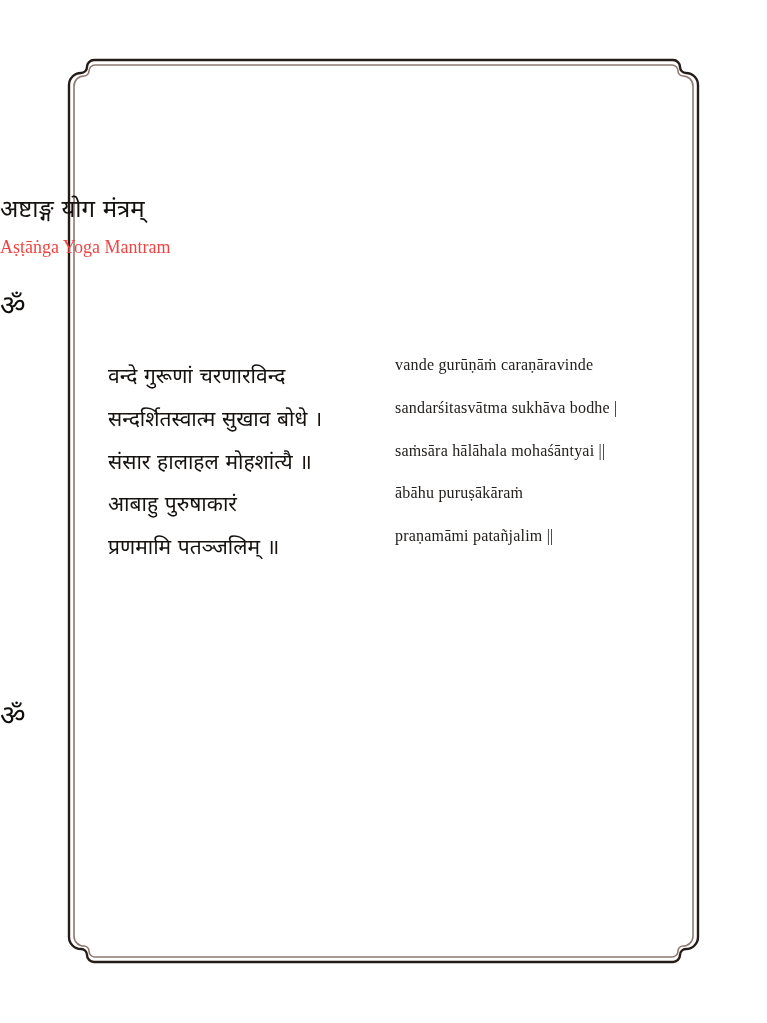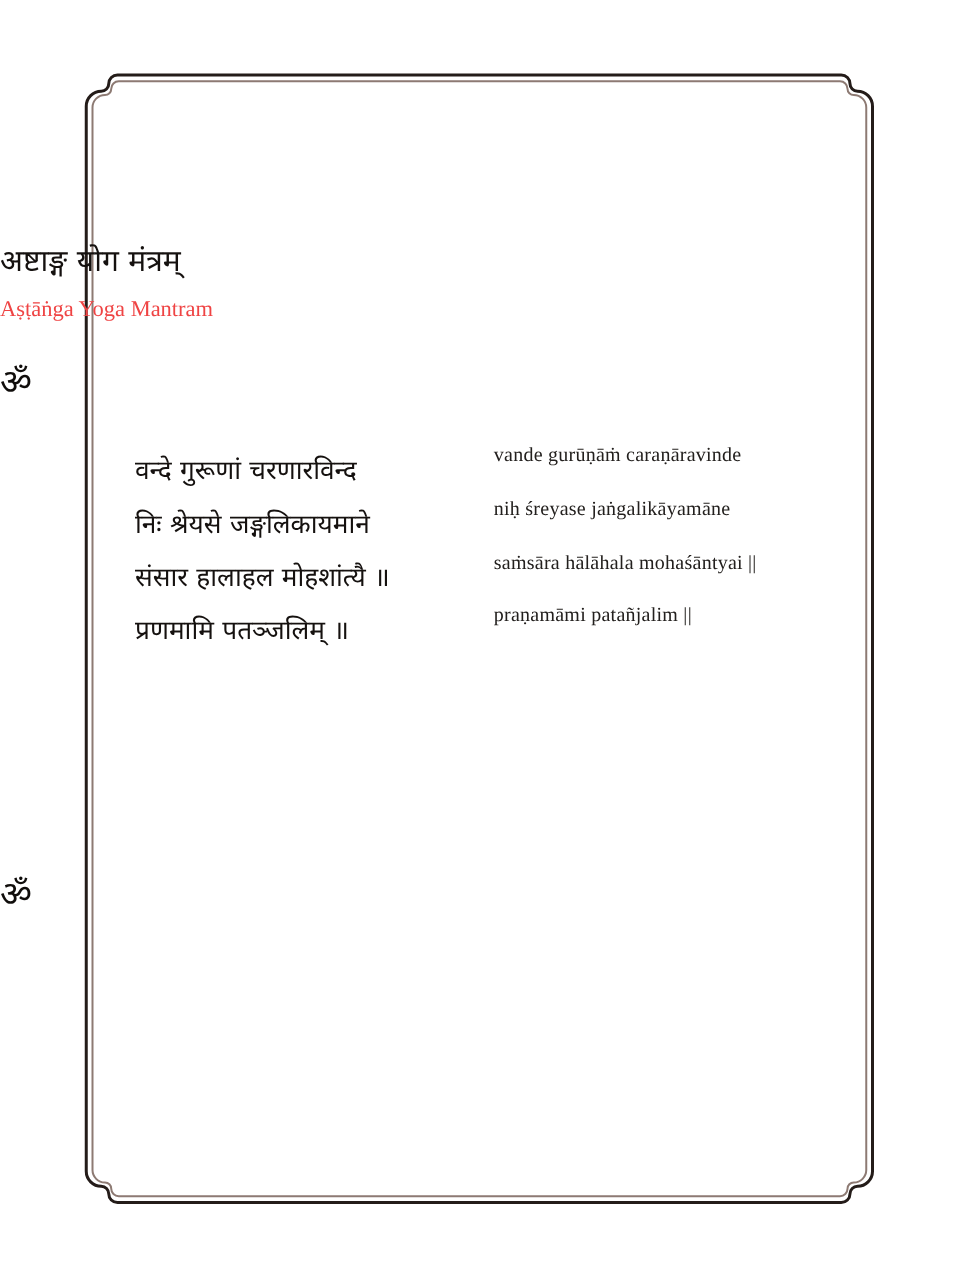--- a/index.html
+++ b/index.html
@@ -111,31 +111,35 @@
 
   <div class="centered om om-top">ॐ</div>
 
   <div class="verses">
 
     <div class="verse-row">
       <div class="verse-dev">वन्दे गुरूणां चरणारविन्द</div>
       <div class="verse-iast">vande gurūṇāṁ caraṇāravinde</div>
     </div>
 
+    <div class="verse-row">
+      <div class="verse-dev">सन्दर्शितस्वात्म सुखाव बोधे ।</div>
+      <div class="verse-iast">sandarśitasvātma sukhāva bodhe |</div>
+    </div>
 
-    <div class="verse-row">
-      <div class="verse-dev">निः श्रेयसे जङ्गलिकायमाने</div>
-      <div class="verse-iast">niḥ śreyase jaṅgalikāyamāne</div>
-    </div>
 
     <div class="verse-row">
       <div class="verse-dev">संसार हालाहल मोहशांत्यै ॥</div>
       <div class="verse-iast">saṁsāra hālāhala mohaśāntyai ||</div>
     </div>
 
+    <div class="verse-row">
+      <div class="verse-dev">आबाहु पुरुषाकारं</div>
+      <div class="verse-iast">ābāhu puruṣākāraṁ</div>
+    </div>
 
 
 
     <div class="verse-row">
       <div class="verse-dev">प्रणमामि पतञ्जलिम् ॥</div>
       <div class="verse-iast">praṇamāmi patañjalim ||</div>
     </div>
 
   </div>
 

